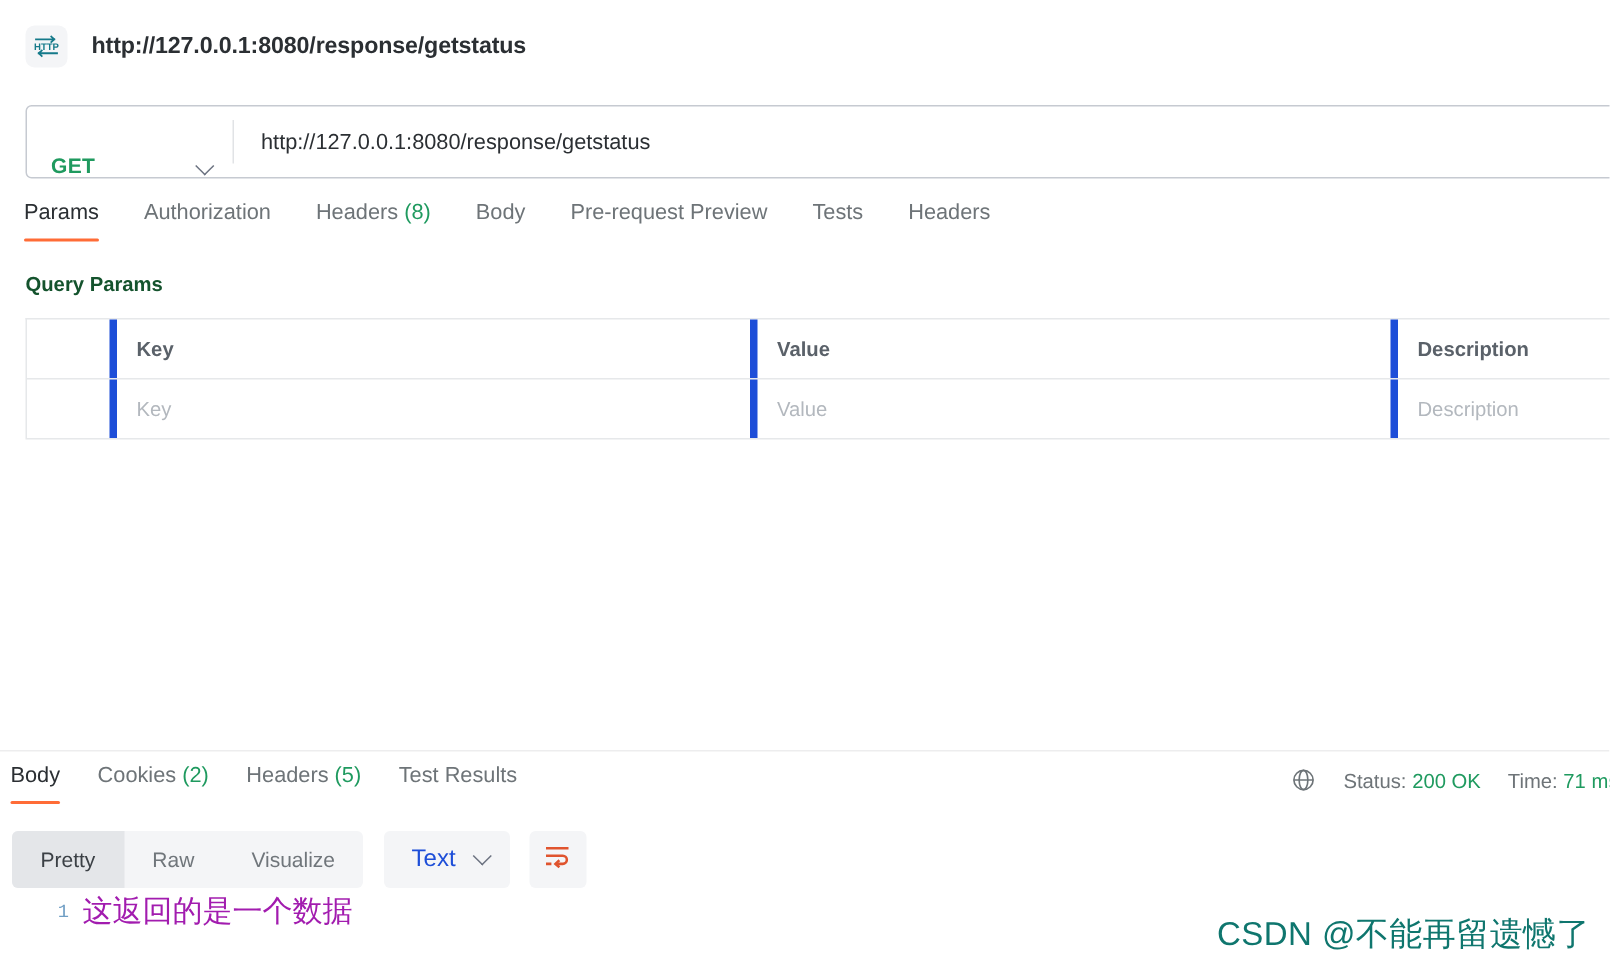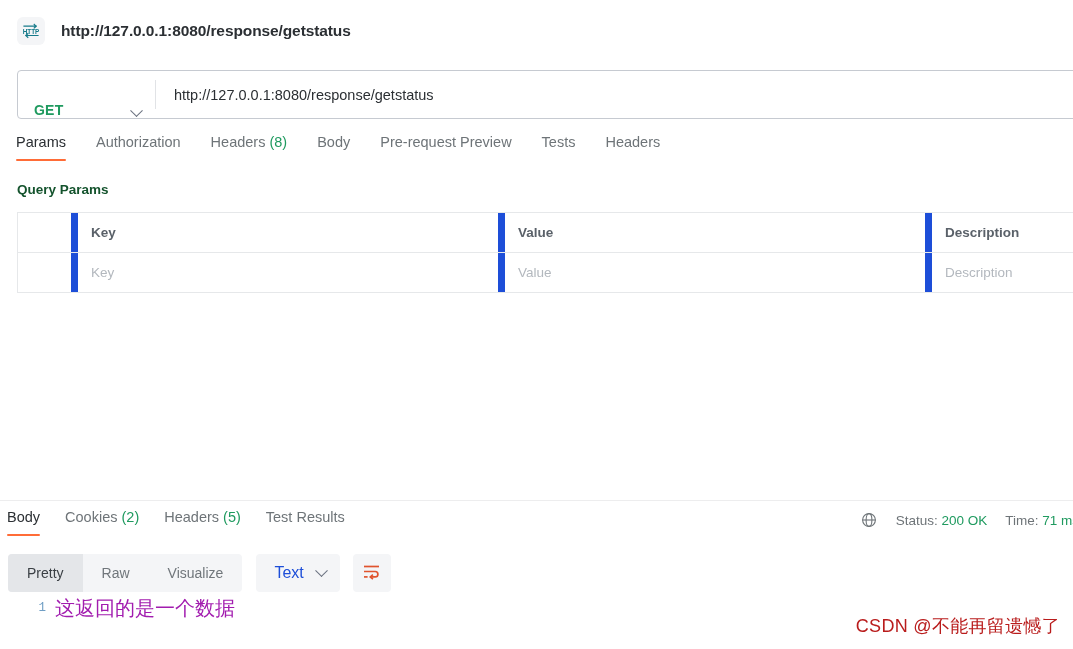--- a/index.html
+++ b/index.html
@@ -150,21 +150,21 @@
     border-left: 1px solid #e6e8ea;
   }
   .ptr {
     display: flex;
     height: 40px;
     border-bottom: 1px solid #e6e8ea;
   }
   .ptc {
     display: flex;
     align-items: center;
-    border-right: 7px solid #1d4ed8;
+    border-right: 5px solid #1d4ed8;
     padding-left: 13px;
     font-size: 13.5px;
     overflow: hidden;
     white-space: nowrap;
   }
   .ptc.c-check { width: 60px; padding-left: 0; }
   .ptc.c-key { width: 427px; }
   .ptc.c-val { width: 427px; }
   .ptc.c-desc { flex: 1; }
   .ptr.head .ptc { color: #5a6169; font-weight: bold; }
@@ -281,22 +281,22 @@
     font-size: 20px;
     color: #a21caf;
     line-height: 21px;
     font-family: "Liberation Sans", "DejaVu Sans", sans-serif;
   }
 
   
   .watermark {
     position: absolute;
     right: 13px; bottom: 11px;
-    font-size: 18px;
-    color: #b91c1c;
+    font-size: 22px;
+    color: #0f766e;
     letter-spacing: 0.3px;
     user-select: none;
   }
 </style>
 </head>
 <body>
 
 <div id="app">
 
   <div class="titlebar">

